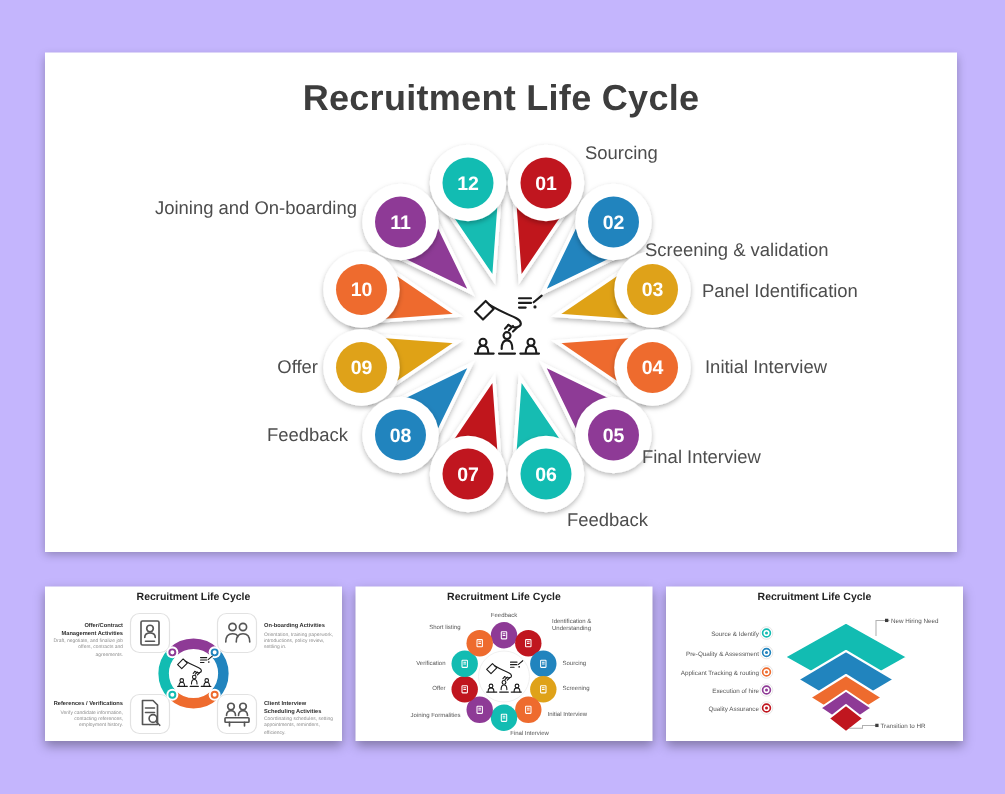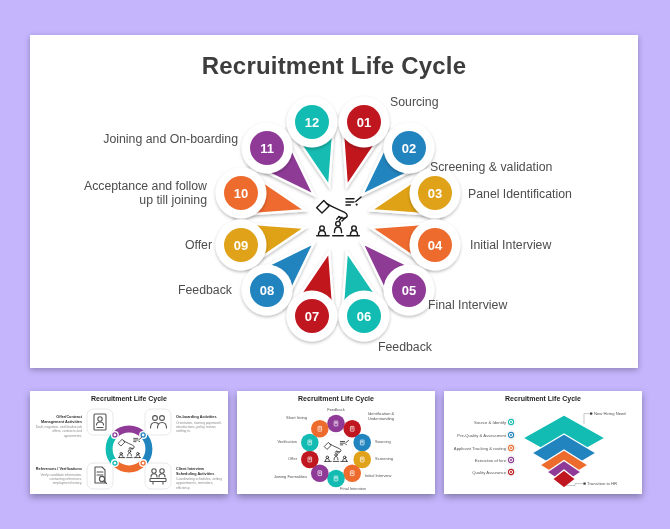--- a/index.html
+++ b/index.html
@@ -158,22 +158,20 @@
     </svg>
 
     <div class="flbl lbl-01">Sourcing</div>
     <div class="flbl lbl-02">Screening &amp; validation</div>
     <div class="flbl lbl-03">Panel Identification</div>
     <div class="flbl lbl-04">Initial Interview</div>
     <div class="flbl lbl-05">Final Interview</div>
     <div class="flbl lbl-06">Feedback</div>
     <div class="flbl lbl-08 r">Feedback</div>
     <div class="flbl lbl-09 r">Offer</div>
-    <div class="flbl lbl-10 r">Acceptance and follow
-up till joining</div>
     <div class="flbl lbl-11 r">Joining and On-boarding</div>
   </div>
 
   <div class="thumb thumb1">
     <div class="thumb-title">Recruitment Life Cycle</div>
     <svg class="tsvg" width="198" height="103" viewBox="0 0 198 103">
       <g fill="#ffffff" stroke="#e2e2e2" stroke-width="0.8">
         <rect x="57" y="18" width="26" height="26" rx="6"></rect>
         <rect x="115" y="18" width="26" height="26" rx="6"></rect>
         <rect x="57" y="72" width="26" height="26" rx="6"></rect>

